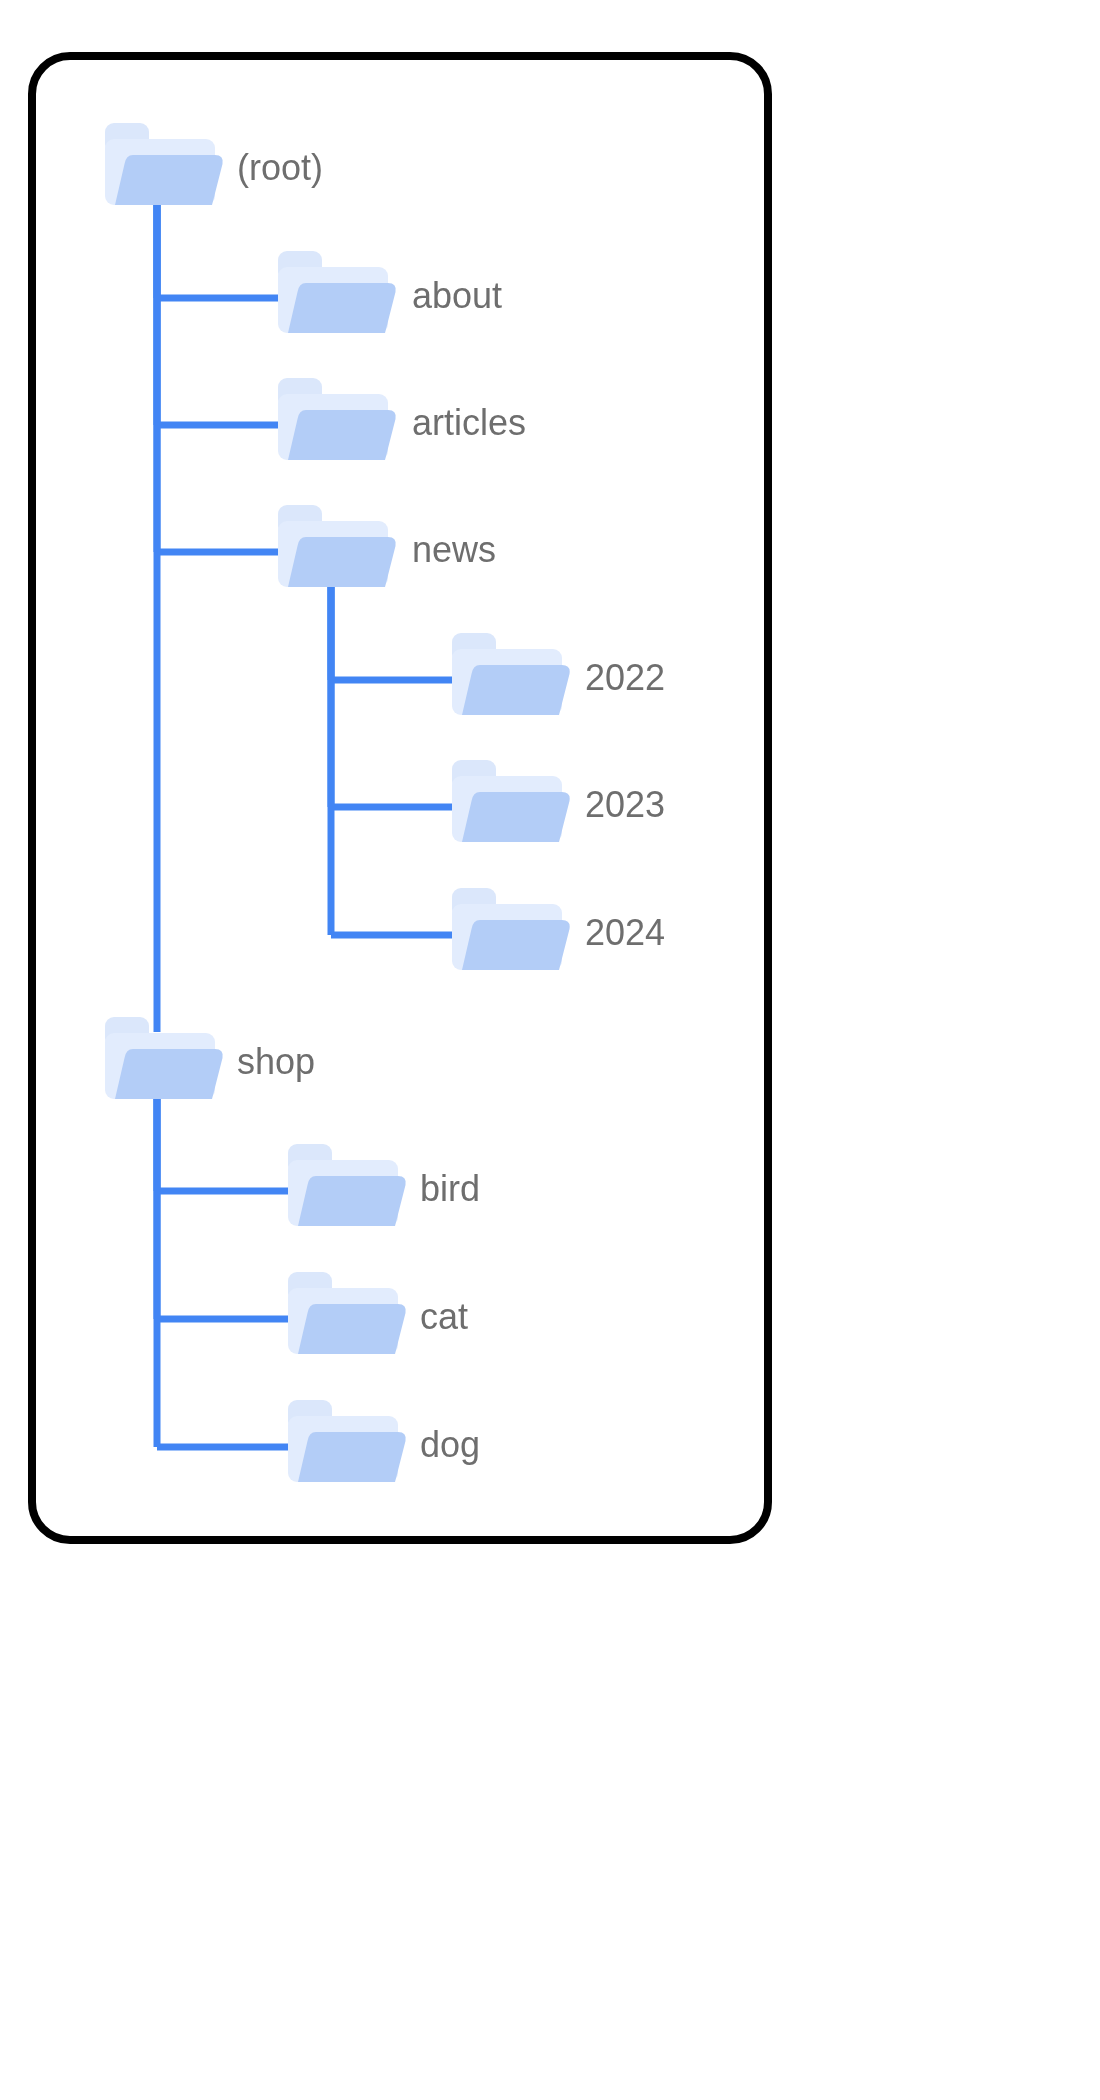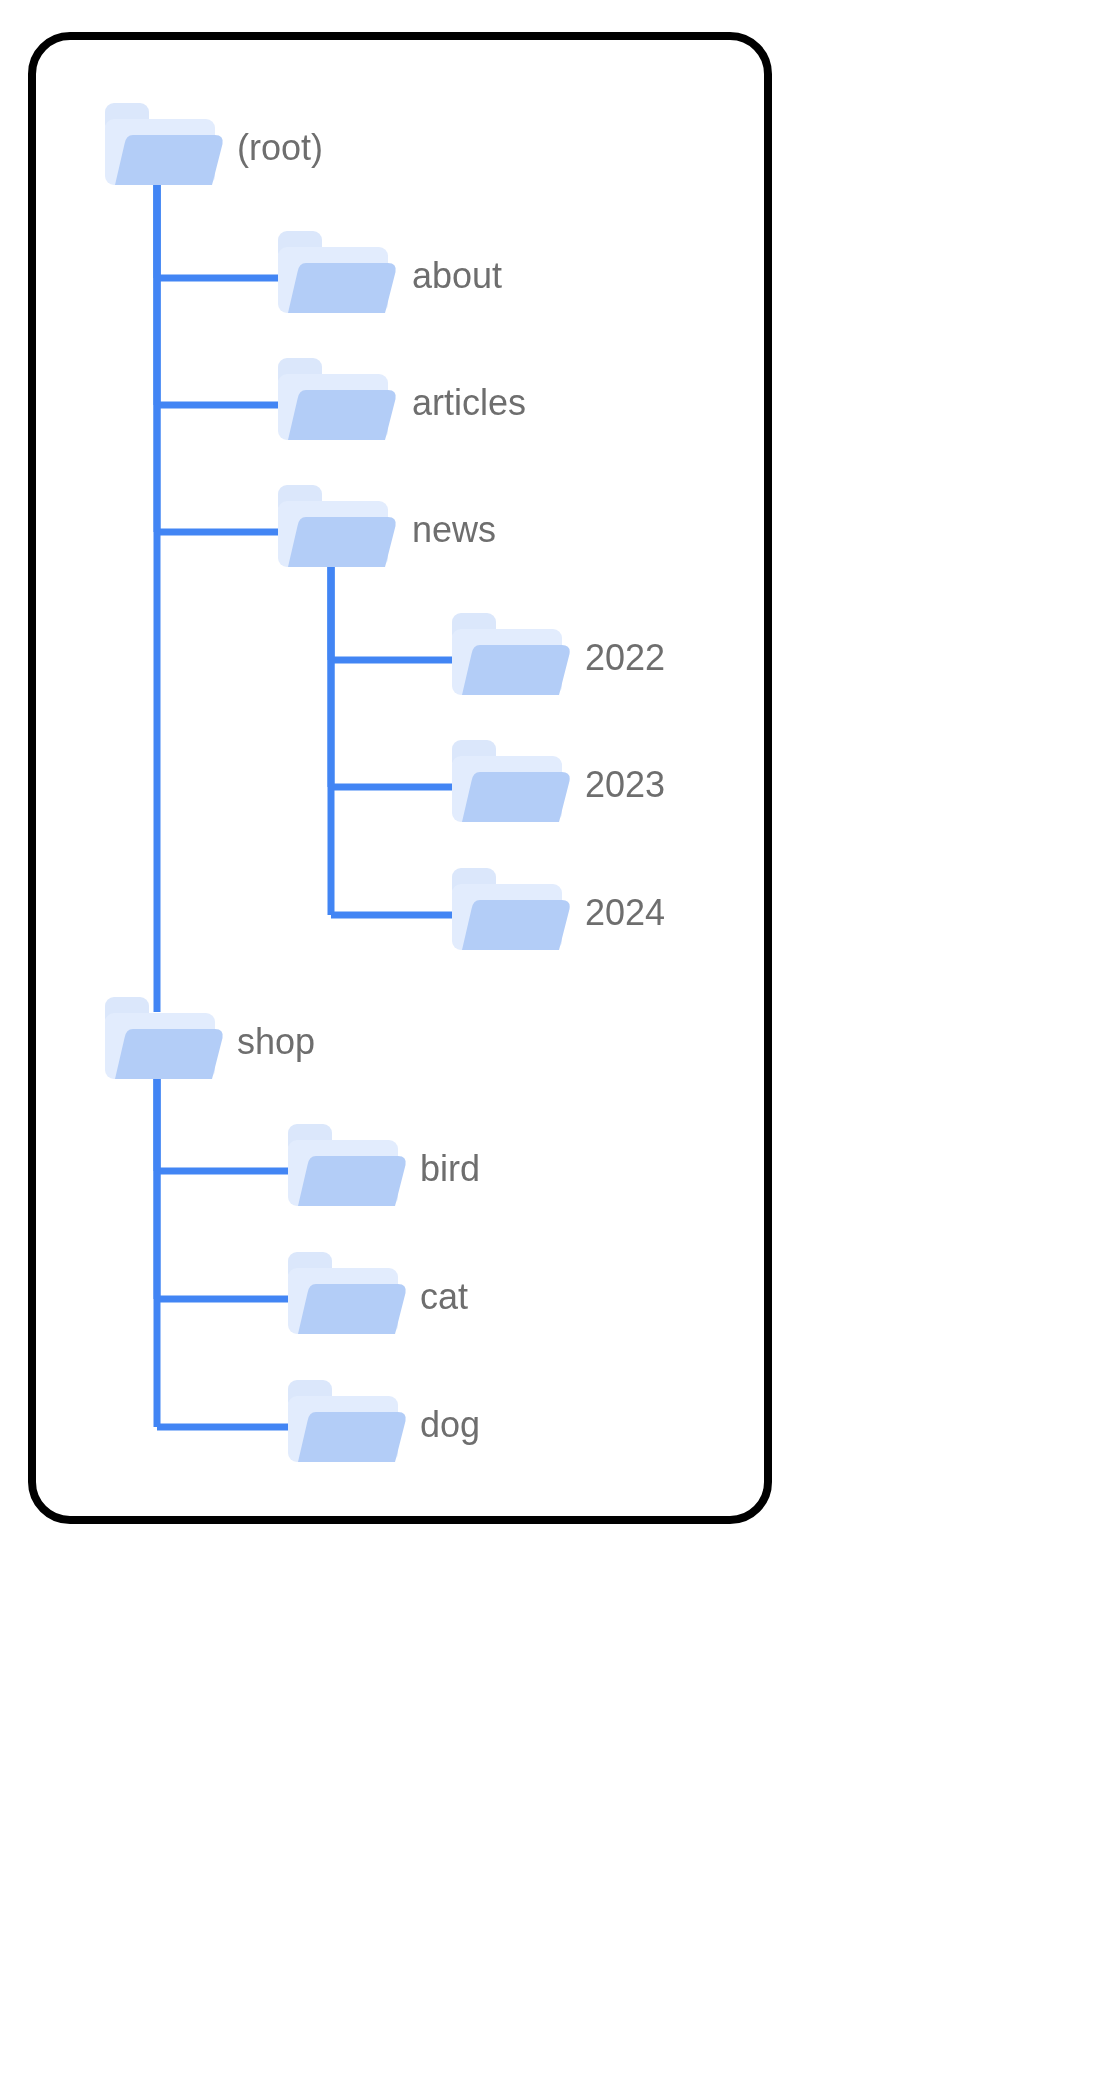--- a/index.html
+++ b/index.html
@@ -12,20 +12,21 @@
     height: 2100px;
     font-family: "Liberation Sans", sans-serif;
     overflow: hidden;
   }
 
   #stage {
     position: relative;
     width: 1100px;
     height: 1680px;
     background: #ffffff;
+    margin-top: 20px;
   }
 
   
   #card {
     position: absolute;
     left: 28px;
     top: 32px;
     width: 744px;
     height: 1492px;
     box-sizing: border-box;

